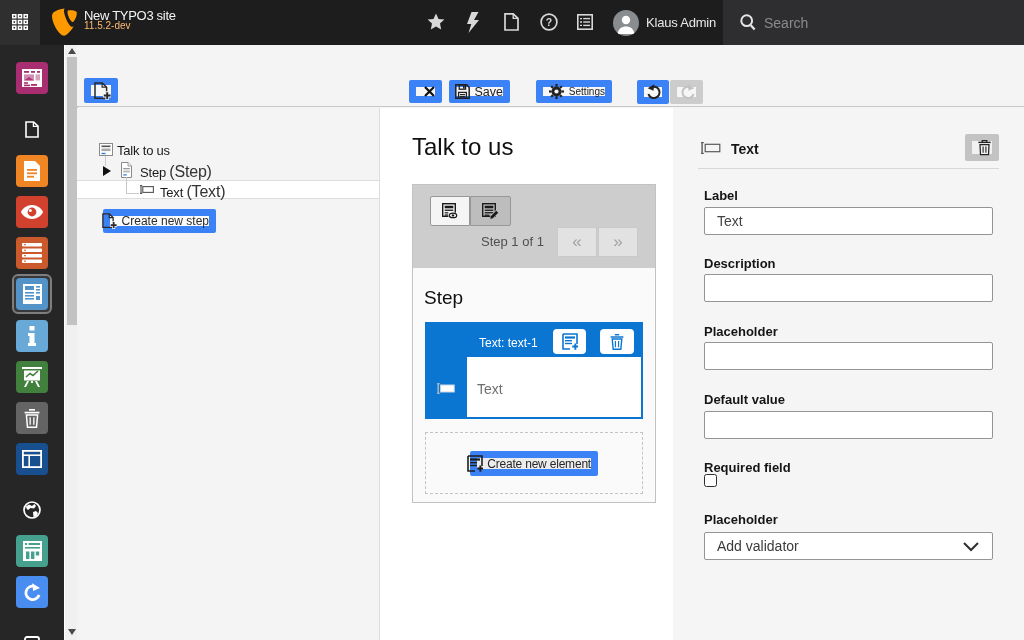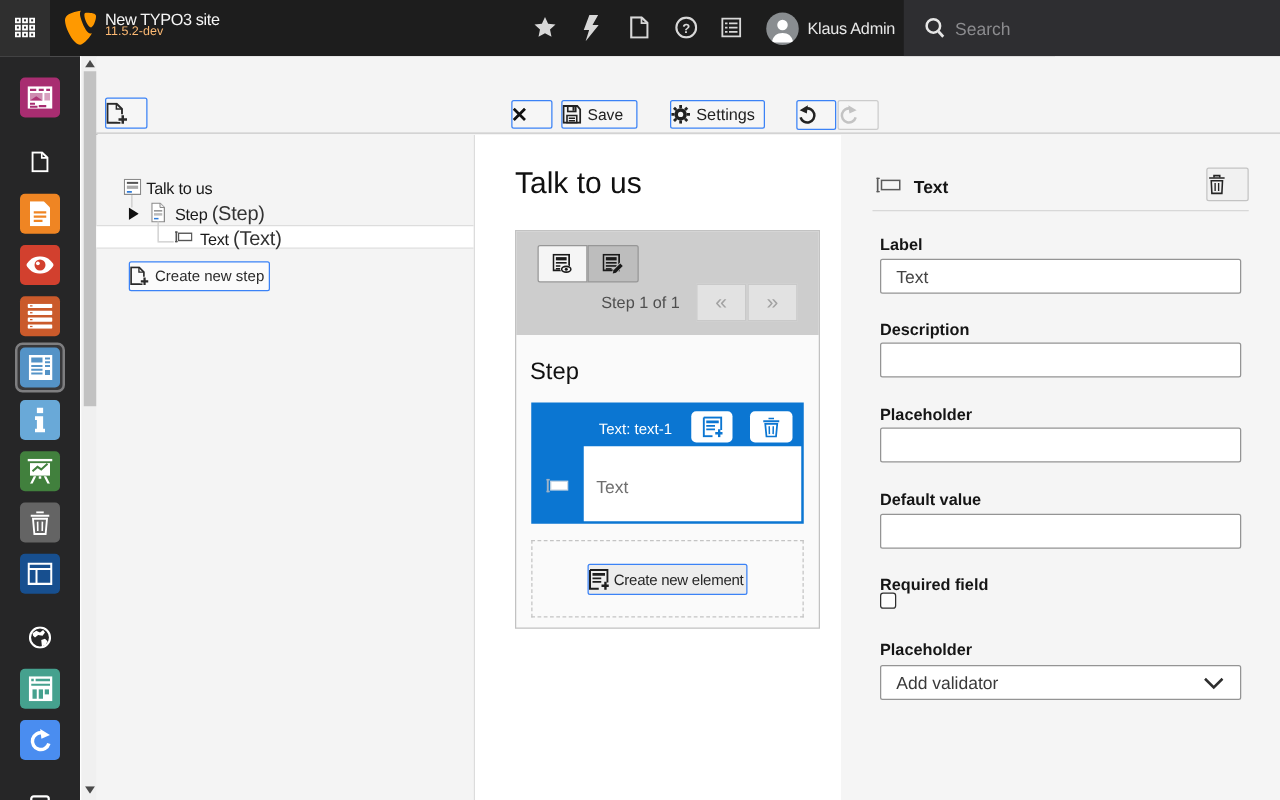--- a/index.html
+++ b/index.html
@@ -19,21 +19,21 @@
 #modbar{position:absolute;left:0;top:45px;width:64px;height:595px;background:#262627;overflow:hidden}
 .mico{position:absolute;left:16px;width:32px;height:32px;border-radius:4px;display:flex;align-items:center;justify-content:center}
 
 #sbar{position:absolute;left:64px;top:45px;width:13px;height:595px;background:#f0f0f0;border-left:1px solid #fff}
 
 #toolbar{position:absolute;left:77px;top:45px;width:947px;height:62px;background:#f4f4f4;border-bottom:1px solid #c8c8c8}
 #treepanel{position:absolute;left:77px;top:108px;width:302px;height:532px;background:#f4f4f4}
 #stagecol{position:absolute;left:379px;top:108px;width:294px;height:532px;background:#fff;border-left:1px solid #dcdcdc}
 #inspector{position:absolute;left:673px;top:108px;width:351px;height:532px;background:#f5f5f5}
 .btn svg{flex:none}
-.btn{position:absolute;border:1px solid #3b82f6;border-radius:2px;background:#f6f6f6;display:flex;align-items:center;justify-content:flex-start;font-size:13px;color:#222;white-space:nowrap}
+.btn{position:absolute;border:7px solid #3b82f6;border-radius:2px;background:#f6f6f6;display:flex;align-items:center;justify-content:flex-end;font-size:13px;color:#222;white-space:nowrap}
 
 .trow{position:absolute;font-size:13px;letter-spacing:-.2px;color:#1a1a1a}
 .tsub{font-size:16px;color:#333}
 
 .ilabel{position:absolute;left:704px;font-size:13px;font-weight:bold;color:#151515}
 .iinput{position:absolute;left:704px;width:289px;height:28px;background:#fff;border:1px solid #949494;border-radius:2px;font-size:14px;color:#444;display:flex;align-items:center;padding-left:12px}
 </style>
 </head>
 <body>
 <div id="root">
@@ -282,21 +282,21 @@
   <div class="btn" style="left:449px;top:80px;width:61px;height:23px;font-size:12.5px">
     <svg width="15" height="15" viewBox="0 0 15 15" style="margin-right:5px">
       <path d="M.8.8h11L14.2 3.6v10.6H.8z" fill="none" stroke="#222" stroke-width="1.5"></path>
       <path d="M3.6 8.4h7.8v5.8H3.6z" fill="none" stroke="#222" stroke-width="1.3"></path>
       <rect x="4.2" y="1" width="6.4" height="4.2" fill="none" stroke="#222" stroke-width="1.3"></rect>
       <rect x="8" y="1.6" width="1.7" height="3" fill="#222"></rect>
       <rect x="5" y="10" width="5" height="1.2" fill="#222"></rect>
         <rect x="5" y="12" width="5" height="1.2" fill="#222"></rect>
     </svg>Save
   </div>
-  <div class="btn" style="left:536px;top:80px;width:76px;height:23px;font-size:13px">
+  <div class="btn" style="left:536px;top:80px;width:76px;height:23px;font-size:10px">
     <svg width="15" height="15" viewBox="0 0 15 15" style="margin-right:5px">
       <g fill="#222">
         <circle cx="7.5" cy="7.5" r="5"></circle>
         <g>
           <rect x="6.4" y="0" width="2.2" height="2.6"></rect>
           <rect x="6.4" y="12.4" width="2.2" height="2.6"></rect>
           <rect x="0" y="6.4" width="2.6" height="2.2"></rect>
           <rect x="12.4" y="6.4" width="2.6" height="2.2"></rect>
           <rect x="6.4" y="0" width="2.2" height="2.6" transform="rotate(45 7.5 7.5)"></rect>
           <rect x="6.4" y="12.4" width="2.2" height="2.6" transform="rotate(45 7.5 7.5)"></rect>

